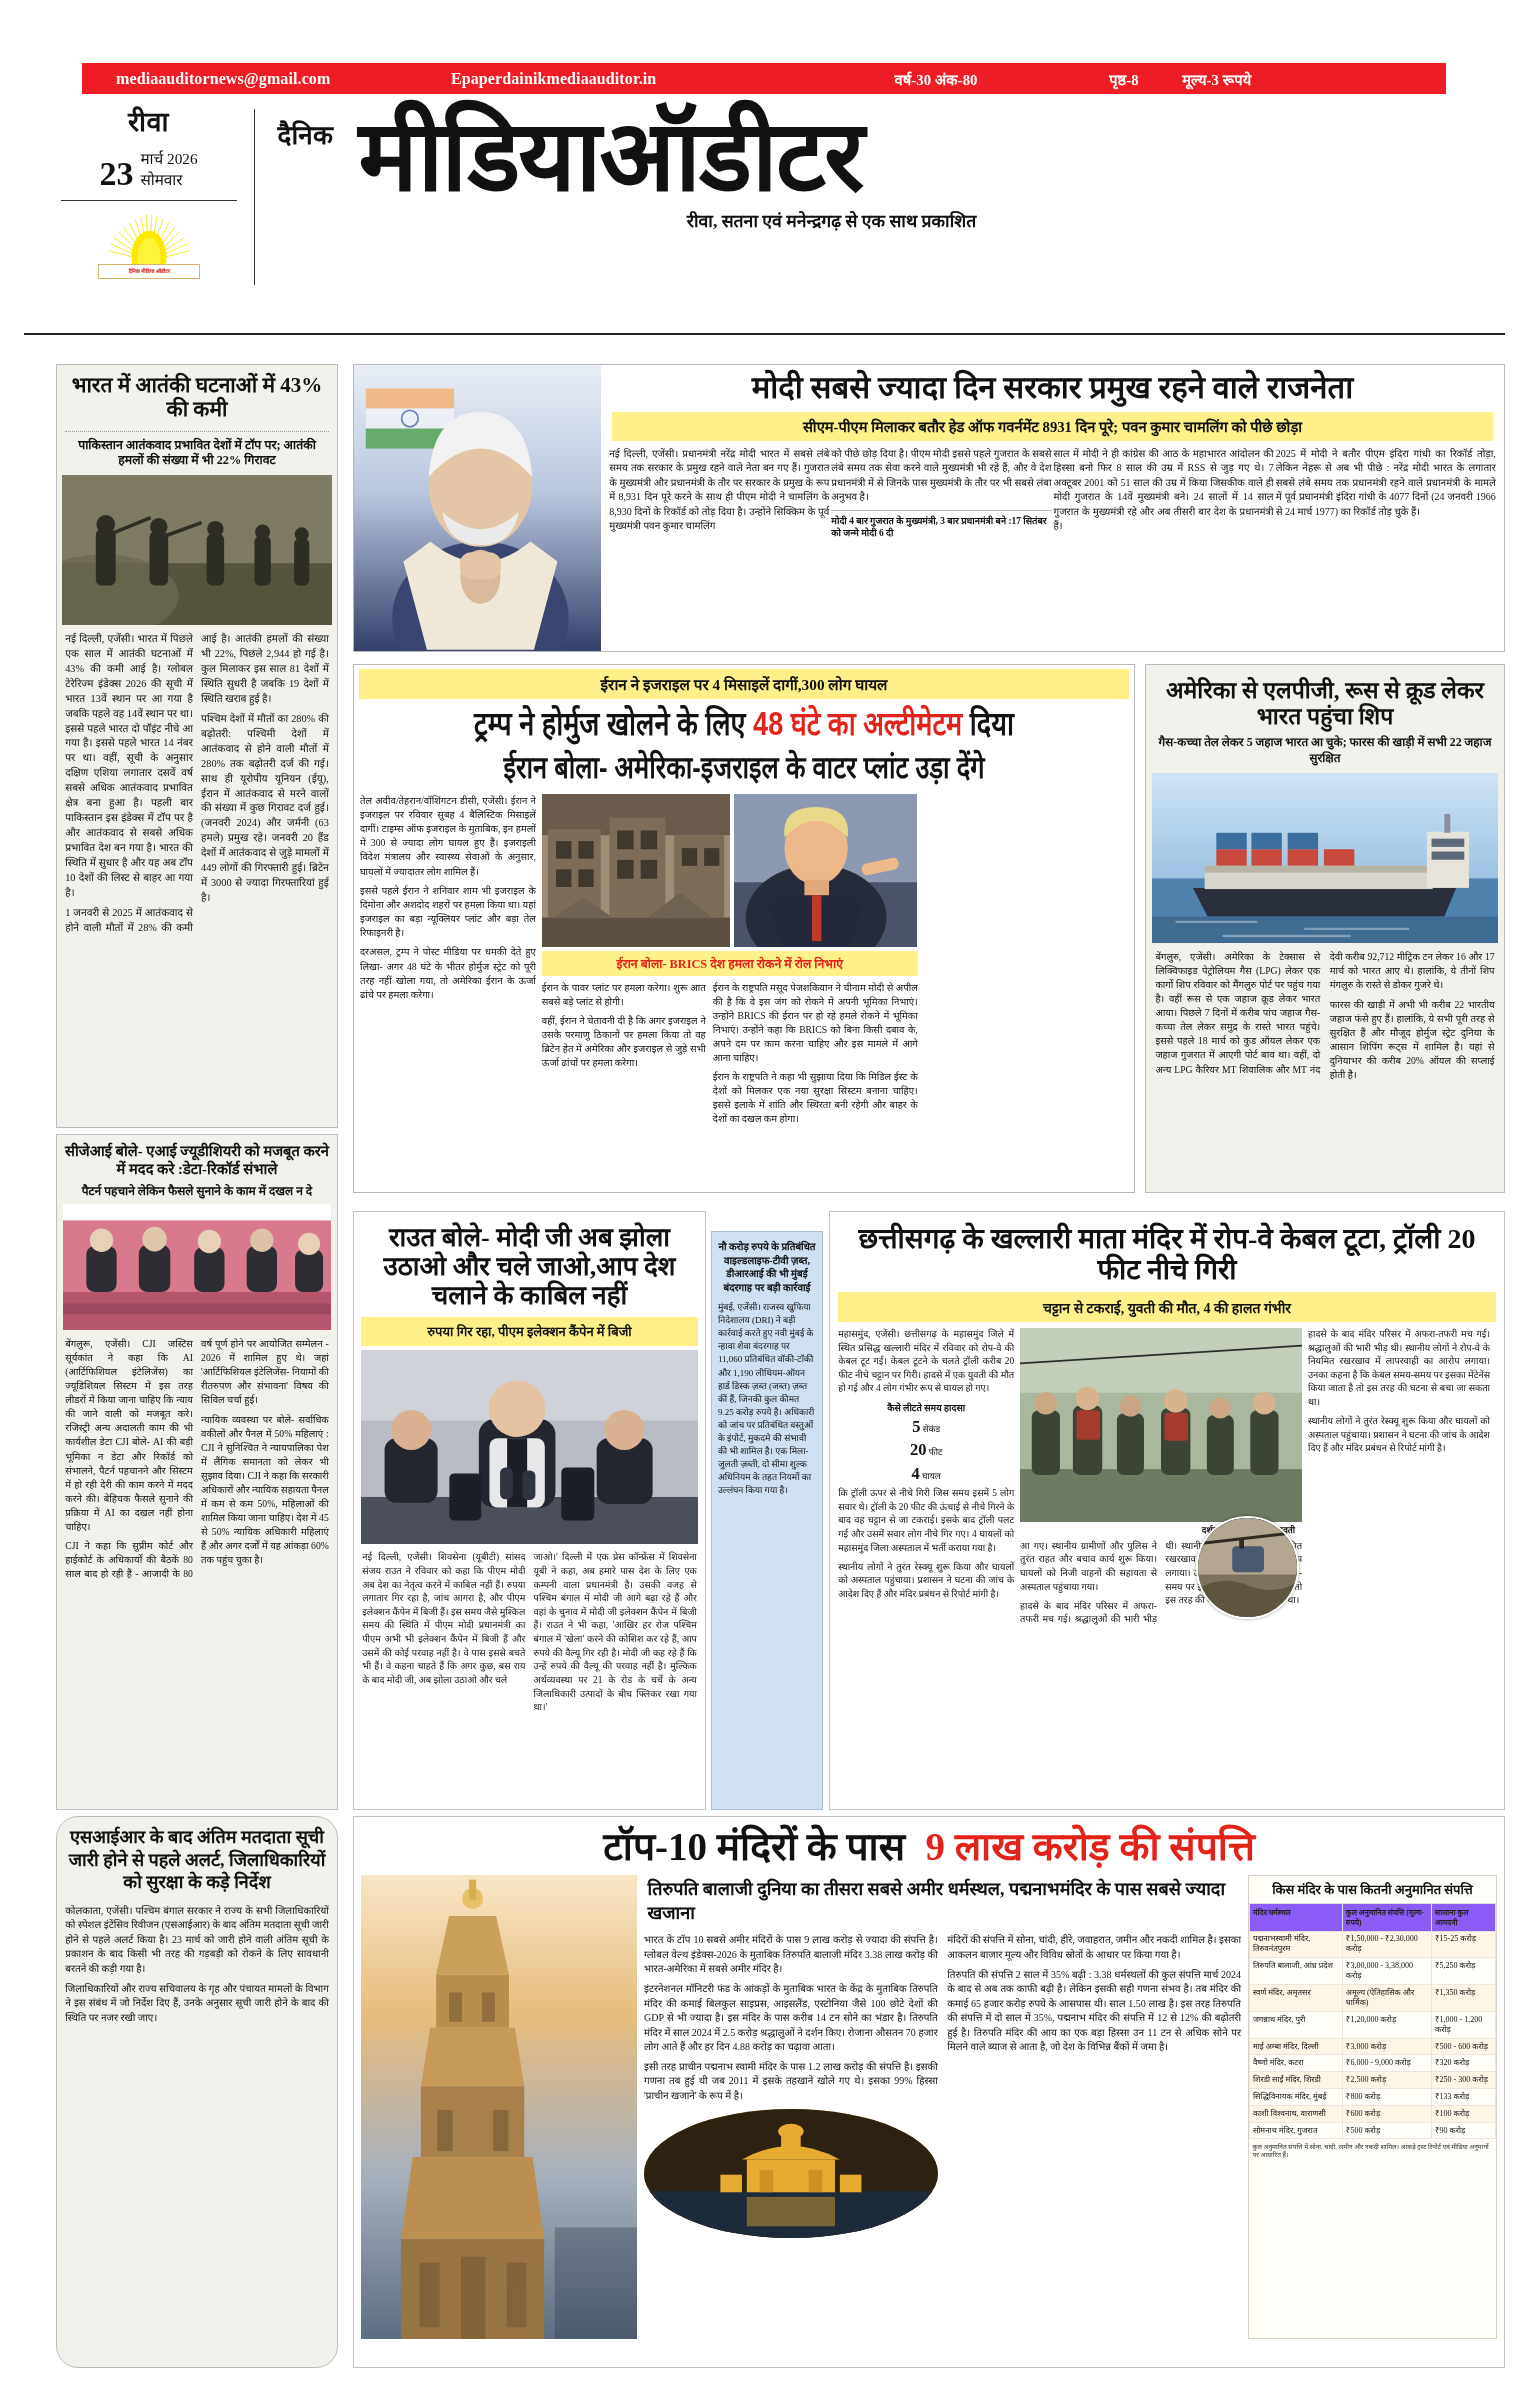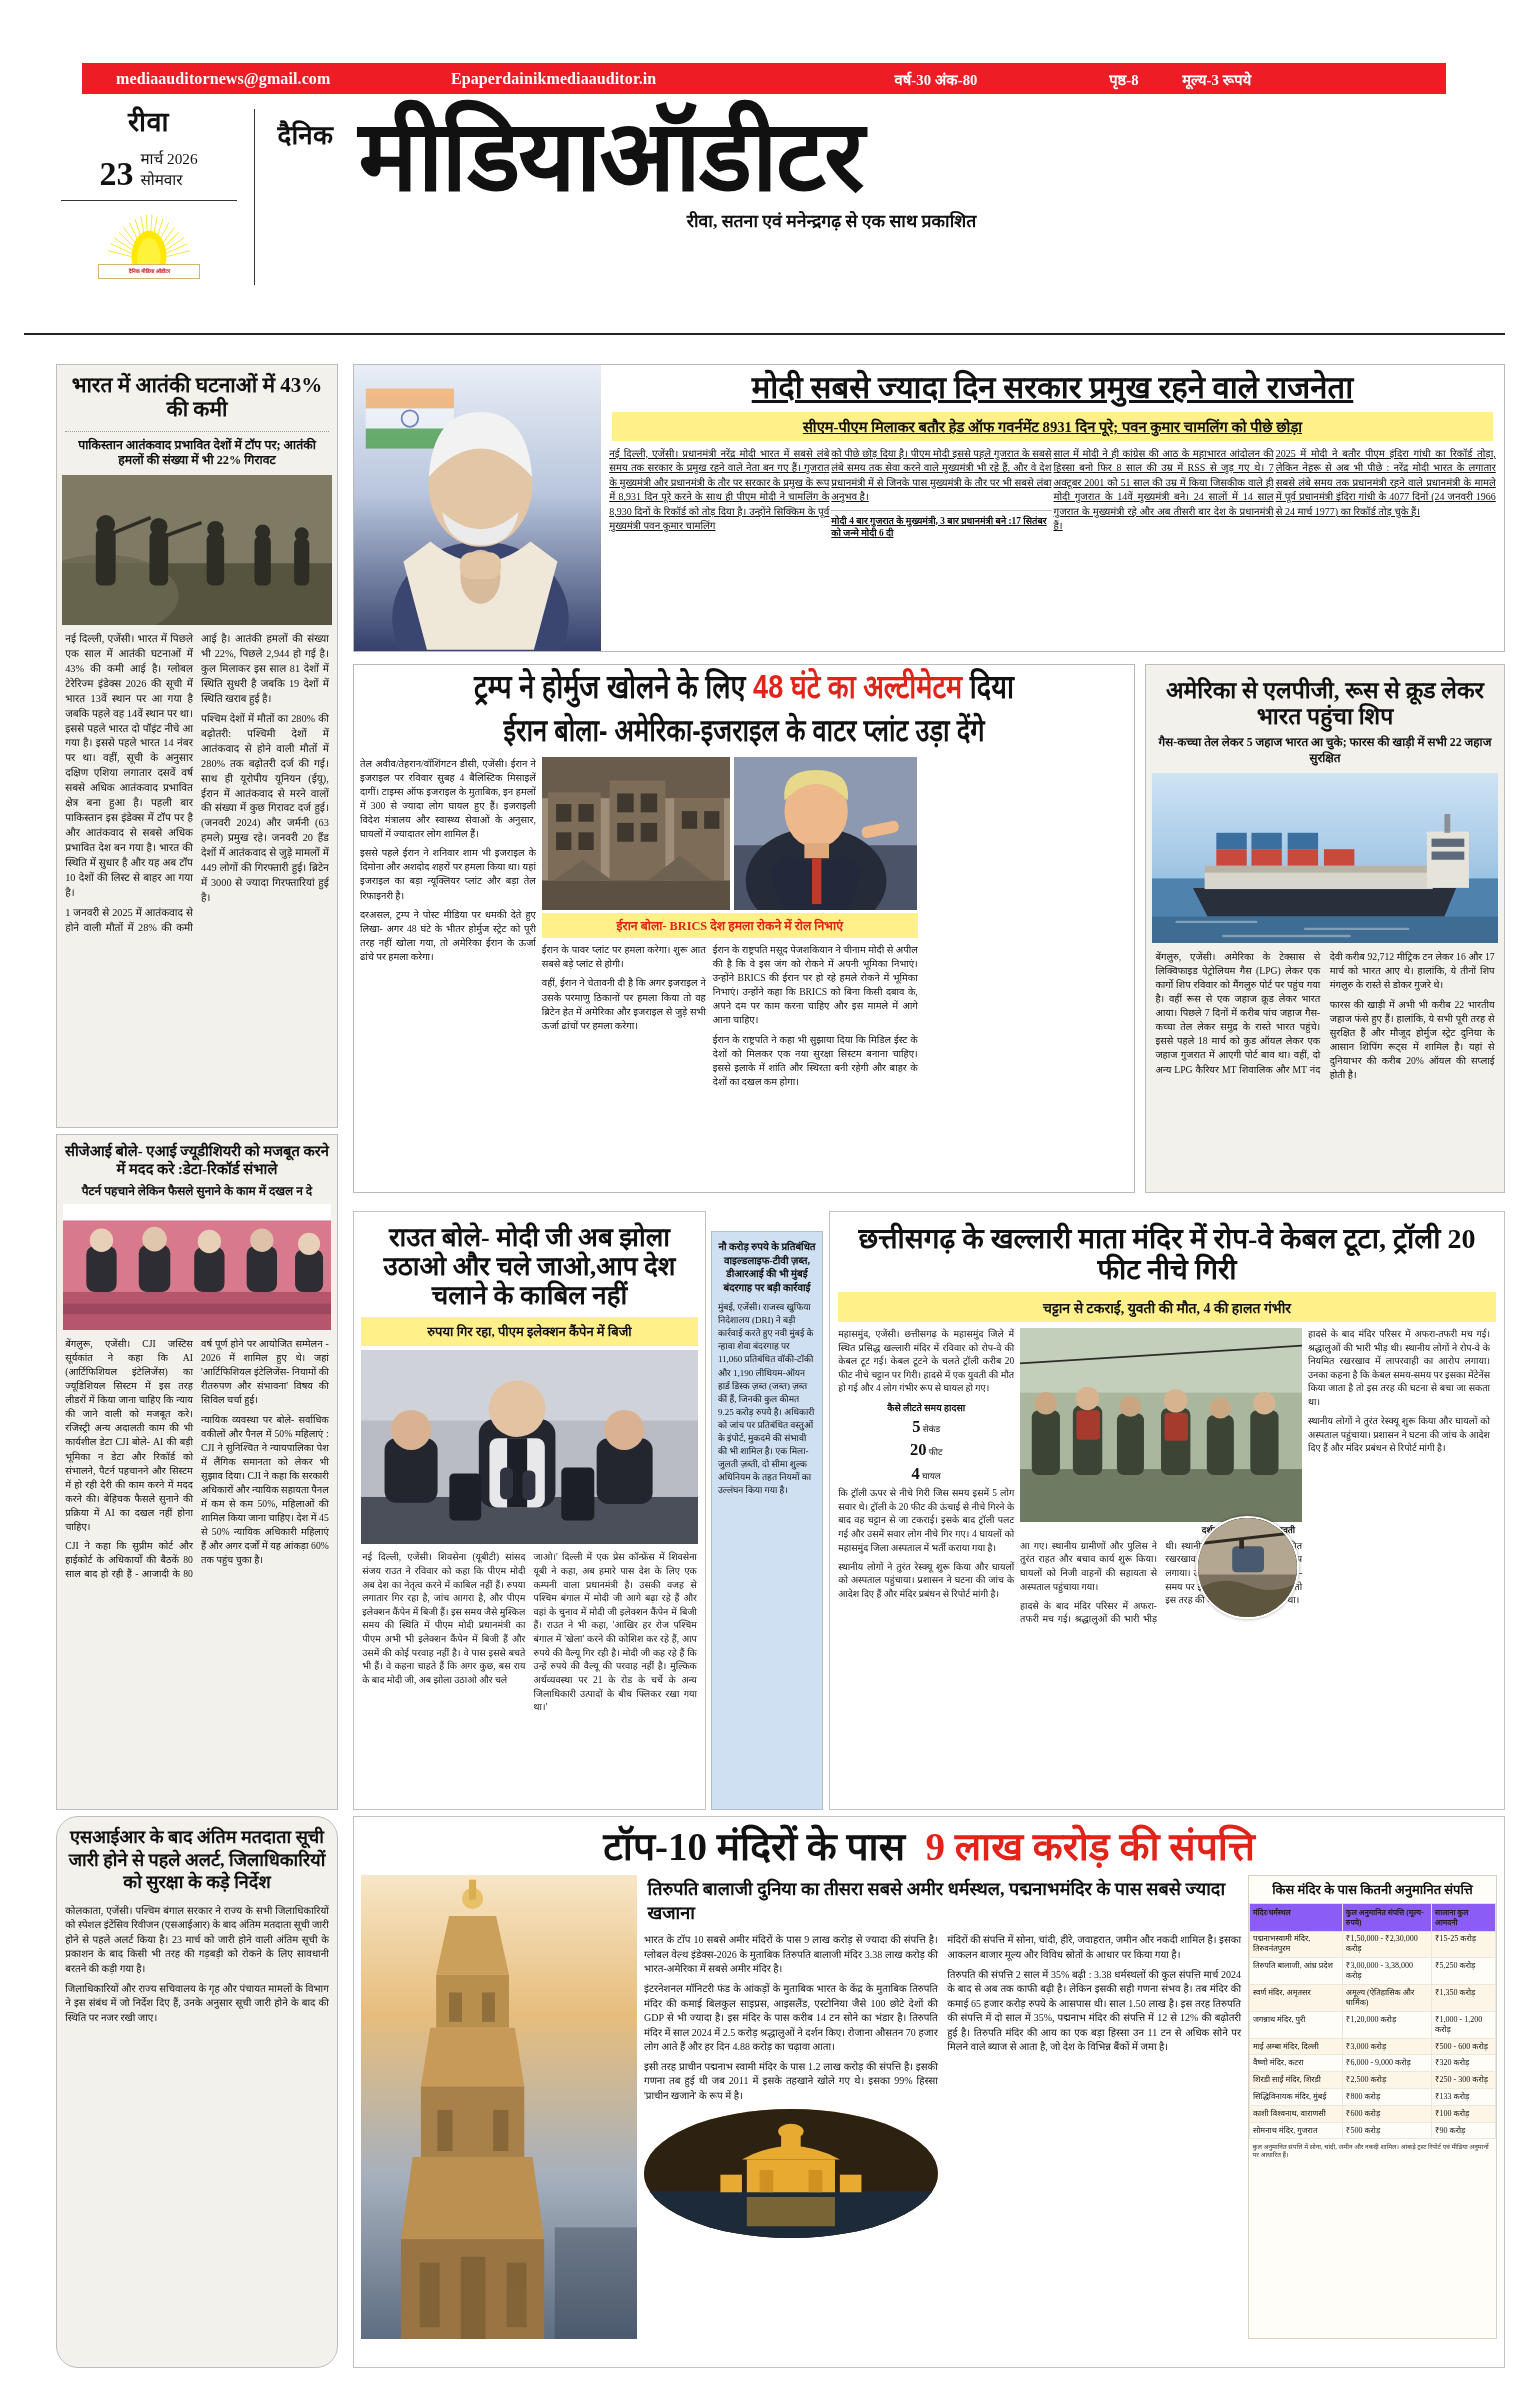--- a/index.html
+++ b/index.html
@@ -227,21 +227,21 @@
           </g>
           <ellipse cx="215" cy="430" rx="150" ry="130" fill="#3a4570"></ellipse>
           <ellipse cx="215" cy="205" rx="88" ry="104" fill="#e3c6a6"></ellipse>
           <path d="M127 190 q88 -96 176 0 q-8 -110 -88 -110 q-80 0 -88 110z" fill="#f2f2f2"></path>
           <path d="M150 250 q65 58 130 0 q-10 56 -65 56 q-55 0 -65 -56z" fill="#ebebeb"></path>
           <path d="M130 300 q85 70 170 0 l46 34 -40 150 h-182 l-40 -150z" fill="#efe7d8"></path>
           <ellipse cx="215" cy="360" rx="34" ry="46" fill="#d8bb9b"></ellipse>
           <rect x="180" y="318" width="70" height="46" rx="20" fill="#e3c6a6"></rect>
         </svg>
       </div>
-      <div style="flex:1;padding:3.5px 8.2px 5.9px;text-decoration:underline;">
+      <div style="flex:1;padding:3.5px 8.2px 5.9px;">
         <div class="hl" style="font-size:31px;padding:2.4px 0 5.9px;font-family:'Liberation Serif',serif;">मोदी सबसे ज्यादा दिन सरकार प्रमुख रहने वाले राजनेता</div>
         <div class="yellowbar" style="font-size:14.7px;padding:4.7px 5.9px;margin:0 2.4px 5.9px;">सीएम-पीएम मिलाकर बतौर हेड ऑफ गवर्नमेंट 8931 दिन पूरे; पवन कुमार चामलिंग को पीछे छोड़ा</div>
         <div style="display:flex;gap:2px;">
           <div class="bodytext" style="flex:1;font-size:10px;">
             <p>नई दिल्ली, एजेंसी। प्रधानमंत्री नरेंद्र मोदी भारत में सबसे लंबे समय तक सरकार के प्रमुख रहने वाले नेता बन गए हैं। गुजरात के मुख्यमंत्री और प्रधानमंत्री के तौर पर सरकार के प्रमुख के रूप में 8,931 दिन पूरे करने के साथ ही पीएम मोदी ने चामलिंग के 8,930 दिनों के रिकॉर्ड को तोड़ दिया है। उन्होंने सिक्किम के पूर्व मुख्यमंत्री पवन कुमार चामलिंग</p>
           </div>
           <div style="flex:1;">
             <div class="bodytext" style="font-size:10px;">
               <p>को पीछे छोड़ दिया है। पीएम मोदी इससे पहले गुजरात के सबसे लंबे समय तक सेवा करने वाले मुख्यमंत्री भी रहे हैं, और वे देश प्रधानमंत्री में से जिनके पास मुख्यमंत्री के तौर पर भी सबसे लंबा अनुभव है।</p>
             </div>
@@ -252,20 +252,21 @@
           </div>
           <div class="bodytext" style="flex:1;font-size:10px;">
             <p>2025 में मोदी ने बतौर पीएम इंदिरा गांधी का रिकॉर्ड तोड़ा, लेकिन नेहरू से अब भी पीछे : नरेंद्र मोदी भारत के लगातार सबसे लंबे समय तक प्रधानमंत्री रहने वाले प्रधानमंत्री के मामले में पूर्व प्रधानमंत्री इंदिरा गांधी के 4077 दिनों (24 जनवरी 1966 से 24 मार्च 1977) का रिकॉर्ड तोड़ चुके हैं।</p>
           </div>
         </div>
       </div>
     </div>
   </div>
 
   <div class="col white" style="left:353px;top:664px;width:782px;height:529px;border:1.2px solid #b9b9b9;">
+    <div class="yellowbar" style="font-size:15.3px;padding:5.3px 3.5px;margin:3.5px 4.7px;">ईरान ने इजराइल पर 4 मिसाइलें दागीं,300 लोग घायल</div>
     <div class="hl hl-cond" style="font-size:33px;padding:3.5px 4.7px 0;">
       <span>ट्रम्प ने होर्मुज खोलने के लिए </span><span class="redtext">48 घंटे का अल्टीमेटम</span><span> दिया</span>
     </div>
     <div class="hl hl-cond" style="font-size:31px;padding:8.2px 4.7px 5.9px;">ईरान बोला- अमेरिका-इजराइल के वाटर प्लांट उड़ा देंगे</div>
     <div style="display:flex;gap:5.9px;padding:2.4px 5.9px 0;">
       <div class="bodytext" style="width:176px;font-size:9.7px;">
         <p>तेल अवीव/तेहरान/वॉशिंगटन डीसी, एजेंसी। ईरान ने इजराइल पर रविवार सुबह 4 बैलिस्टिक मिसाइलें दागीं। टाइम्स ऑफ इजराइल के मुताबिक, इन हमलों में 300 से ज्यादा लोग घायल हुए हैं। इजराइली विदेश मंत्रालय और स्वास्थ्य सेवाओं के अनुसार, घायलों में ज्यादातर लोग शामिल हैं।</p>
         <p>इससे पहले ईरान ने शनिवार शाम भी इजराइल के दिमोना और अशदोद शहरों पर हमला किया था। यहां इजराइल का बड़ा न्यूक्लियर प्लांट और बड़ा तेल रिफाइनरी है।</p>
         <p>दरअसल, ट्रम्प ने पोस्ट मीडिया पर धमकी देते हुए लिखा- अगर 48 घंटे के भीतर होर्मुज स्ट्रेट को पूरी तरह नहीं खोला गया, तो अमेरिका ईरान के ऊर्जा ढांचे पर हमला करेगा।</p>
       </div>

